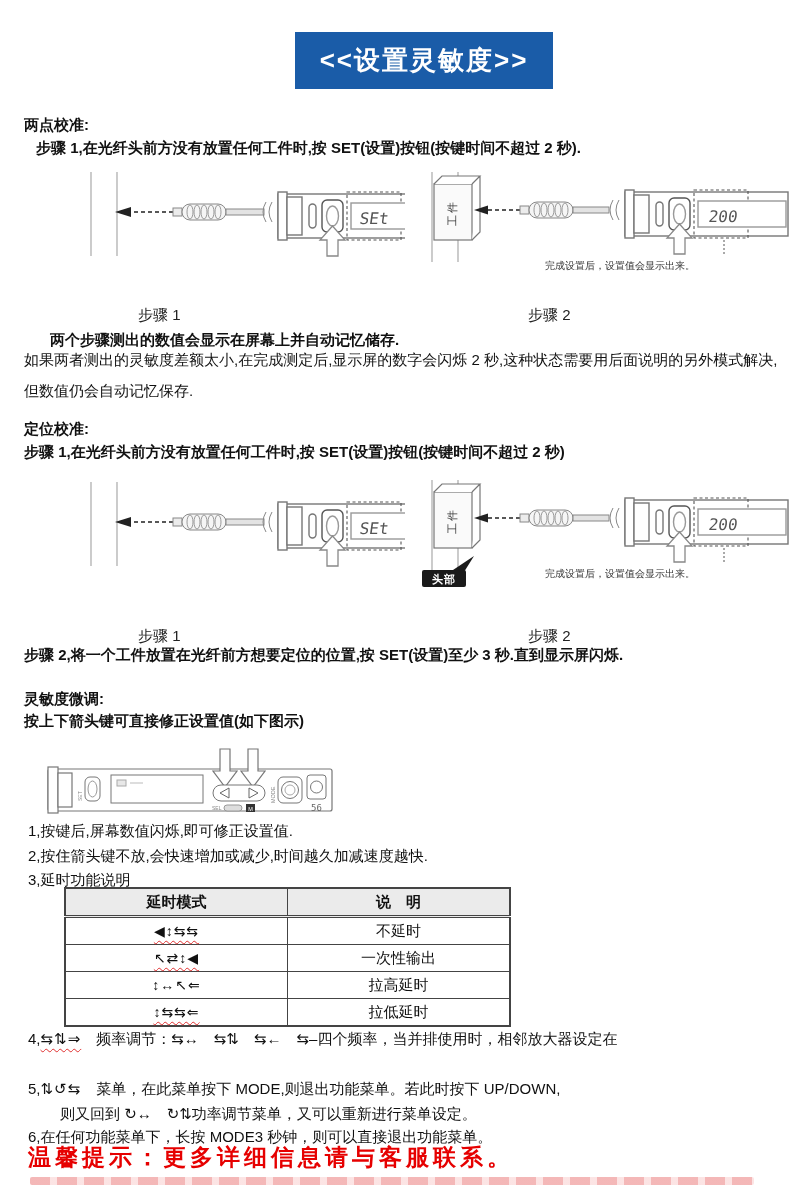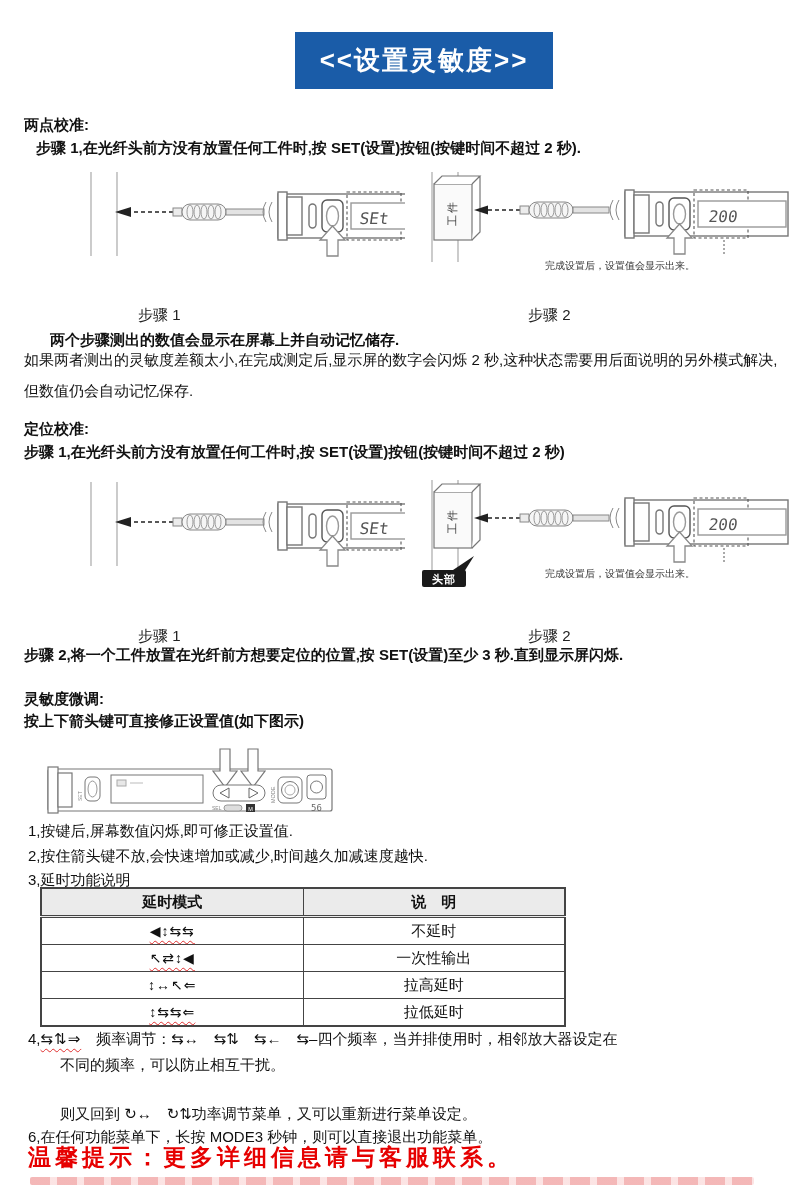--- a/index.html
+++ b/index.html
@@ -14,21 +14,21 @@
     color:#fff;font-size:26px;font-weight:bold;letter-spacing:2px;
   }
   .h{font-size:15px;font-weight:bold;white-space:nowrap;}
   .step{font-size:15px;font-weight:bold;white-space:nowrap;}
   .para{font-size:15px;font-weight:normal;white-space:nowrap;}
   .steplabel{font-size:15px;color:#222;white-space:nowrap;margin-top:45px;}
   .note{font-size:15px;white-space:nowrap;}
   .wavy{text-decoration:underline;text-decoration-style:wavy;text-decoration-color:#e03030;text-underline-offset:4px;text-decoration-thickness:1px;}
   .sym{letter-spacing:1px;}
   table.delay{
-    left:40px;top:887px;width:526px;border-collapse:collapse;position:absolute;
+    left:64px;top:887px;width:447px;border-collapse:collapse;position:absolute;
     font-size:15px;table-layout:fixed;padding-left:12px;
   }
   table.delay th,table.delay td{
     border:1px solid #444;text-align:center;height:26px;padding:0;
   }
   table.delay{border:2px solid #444;}
   table.delay th{background:#ebebeb;font-weight:bold;border-bottom:3px double #444;font-size:15px;}
   table.delay td.modecell{font-size:14px;}
   .tip{
     font-size:23px;font-weight:bold;letter-spacing:4px;white-space:nowrap;
@@ -299,21 +299,23 @@
     <tr>
       <td class="modecell"><span class="sym wavy">↕⇆⇆⇐</span></td>
       <td>拉低延时</td>
     </tr>
   </tbody>
     </table>
 
   <div class="abs note" style="left:28px;top:1030px;">
     <span>4,</span><span class="sym wavy">⇆⇅⇒</span><span>　频率调节：⇆↔　⇆⇅　⇆←　⇆–四个频率，当并排使用时，相邻放大器设定在</span>
   </div>
-  <div class="abs note" style="left:60px;top:1056px;">不同的频率，可以防止相互干扰。</div>
+  <div class="abs note" style="left:28px;top:1080px;">
+    <span>5,</span><span class="sym">⇅↺⇆</span><span>　菜单，在此菜单按下 MODE,则退出功能菜单。若此时按下 UP/DOWN,</span>
+  </div>
   <div class="abs note" style="left:60px;top:1105px;">则又回到 ↻↔　↻⇅功率调节菜单，又可以重新进行菜单设定。</div>
   <div class="abs note" style="left:28px;top:1128px;">6,在任何功能菜单下，长按 MODE3 秒钟，则可以直接退出功能菜单。</div>
 
   <div class="abs tip" style="left:28px;top:1142px;color:#e60000;">温馨提示：更多详细信息请与客服联系。</div>
 
   <div class="abs cutstrip"></div>
 
 </div>
 
 </body></html>

